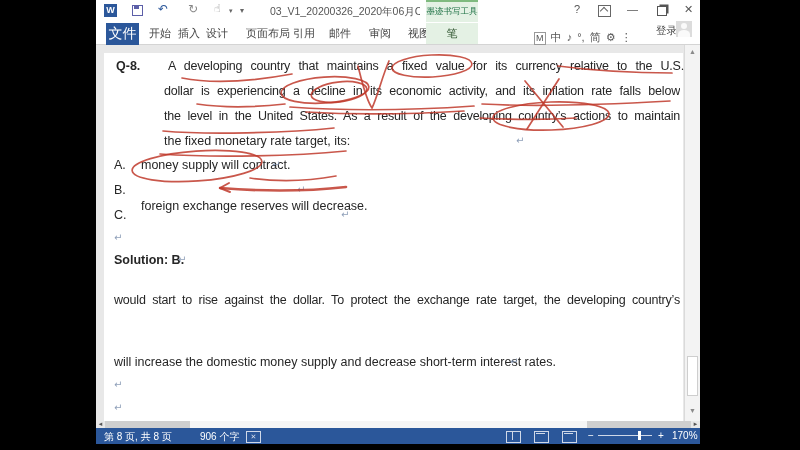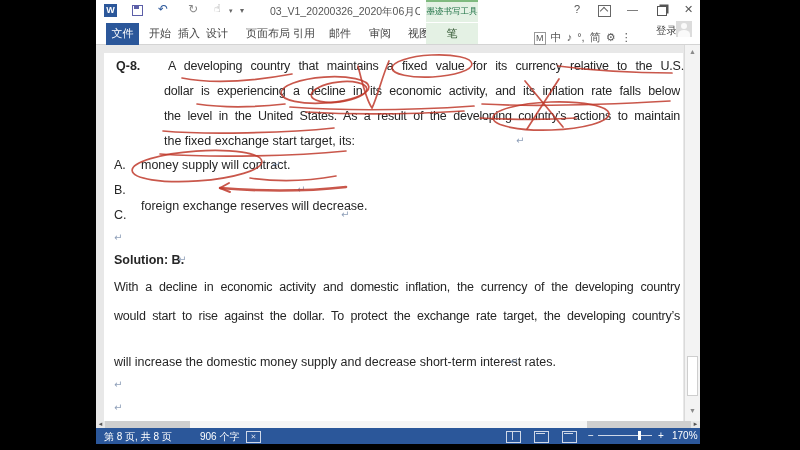--- a/index.html
+++ b/index.html
@@ -21,21 +21,21 @@
   .ctx-header{position:absolute;left:330px;top:0;width:52px;height:22px;background:#e4f1e4;border-top:2px solid #7fba7f;
               box-sizing:border-box;color:#1e7145;font-size:8.5px;text-align:center;line-height:19px;white-space:nowrap;}
   .winctl{position:absolute;top:3px;font-size:11px;color:#555;}
   .restore-ic{position:absolute;left:561px;top:6px;width:8px;height:8px;border:1px solid #555;box-shadow:2px -2px 0 -0.5px #555;}
   .ribbonopt-ic{position:absolute;left:502px;top:5px;width:11px;height:10px;border:1px solid #666;}
   .ribbonopt-ic i{position:absolute;left:2px;top:2px;width:5px;height:5px;border-left:1px solid #666;border-top:1px solid #666;transform:rotate(45deg);}
 
   
   .tabrow{position:absolute;left:0;top:23px;width:604px;height:22px;background:#fff;border-bottom:1px solid #d4d4d4;box-sizing:border-box;}
   .filetab{position:absolute;left:10px;top:0;width:33px;height:27px;background:#2b579a;color:#fff;
-           font-size:11px;text-align:center;line-height:21px;font-family:Liberation Serif, serif;}
+           font-size:14px;text-align:center;line-height:21px;font-family:Liberation Serif, serif;}
   .rtab{position:absolute;top:0;height:21px;font-size:11px;color:#444;line-height:21px;white-space:nowrap;}
   .pentab{position:absolute;left:330px;top:0;width:52px;height:21px;background:#e4f1e4;color:#3a5e3a;
           font-size:11px;text-align:center;line-height:21px;}
   .signin{position:absolute;left:560px;top:24px;font-size:10.5px;color:#444;white-space:nowrap;}
   .avatar{position:absolute;left:580px;top:21px;width:16px;height:16px;background:#dcdcdc;overflow:hidden;}
   .avatar i{position:absolute;left:5px;top:2px;width:6px;height:6px;border-radius:50%;background:#fafafa;}
   .avatar b{position:absolute;left:2px;top:9px;width:12px;height:8px;border-radius:50% 50% 0 0;background:#fafafa;}
   .imebar{position:absolute;left:438px;top:30px;height:15px;font-size:11px;color:#555;white-space:nowrap;}
   .imebar span{margin-right:2px;}
   .ime-m{display:inline-block;border:1px solid #999;font-size:9px;line-height:11px;padding:0 1px;color:#555;}
@@ -128,32 +128,31 @@
       <span>⋮</span>
     </div>
 
     <div class="docarea">
       <div class="page"></div>
 
       <span class="dtext bold" style="left:20px;top:14px;">Q-8.</span>
       <div class="jline" style="left:72px;top:14px;width:516px;">A developing country that maintains a fixed value for its currency relative to the U.S.</div>
       <div class="jline" style="left:68px;top:39px;width:516px;">dollar is experiencing a decline in its economic activity, and its inflation rate falls below</div>
       <div class="jline" style="left:68px;top:64px;width:516px;">the level in the United States. As a result of the developing country’s actions to maintain</div>
-      <span class="dtext" style="left:68px;top:89px;">the fixed exchange start target, its:</span>
+      <span class="dtext" style="left:68px;top:89px;">the fixed monetary rate target, its:</span>
 
       <span class="dtext" style="left:18px;top:113px;">A.</span>
       <span class="dtext" style="left:45px;top:113px;">money supply will contract.</span>
       <span class="dtext" style="left:18px;top:138px;">B.</span>
       <span class="dtext" style="left:18px;top:163px;">C.</span>
       <span class="dtext" style="left:45px;top:154px;">foreign exchange reserves will decrease.</span>
 
       <span class="dtext bold" style="left:18px;top:208px;">Solution: B.</span>
 
-      <div class="jline" style="left:18px;top:235px;width:566px;">With a decline in economic activity and domestic inflation, the currency of the developing country</div>
-      <div class="jline" style="left:18px;top:264px;width:566px;">would start to rise against the dollar. To protect the exchange rate target, the developing country’s</div>
+      <div class="jline" style="left:18px;top:248px;width:566px;">would start to rise against the dollar. To protect the exchange rate target, the developing country’s</div>
       <span class="dtext" style="left:18px;top:310px;">will increase the domestic money supply and decrease short-term interest rates.</span>
 
       <span class="pmark" style="left:420px;top:90px;">↵</span>
       <span class="pmark" style="left:176px;top:114px;">↵</span>
       <span class="pmark" style="left:201px;top:139px;">↵</span>
       <span class="pmark" style="left:245px;top:164px;">↵</span>
       <span class="pmark" style="left:18px;top:187px;">↵</span>
       <span class="pmark" style="left:82px;top:209px;">↵</span>
       <span class="pmark" style="left:414px;top:311px;">↵</span>
       <span class="pmark" style="left:18px;top:334px;">↵</span>

